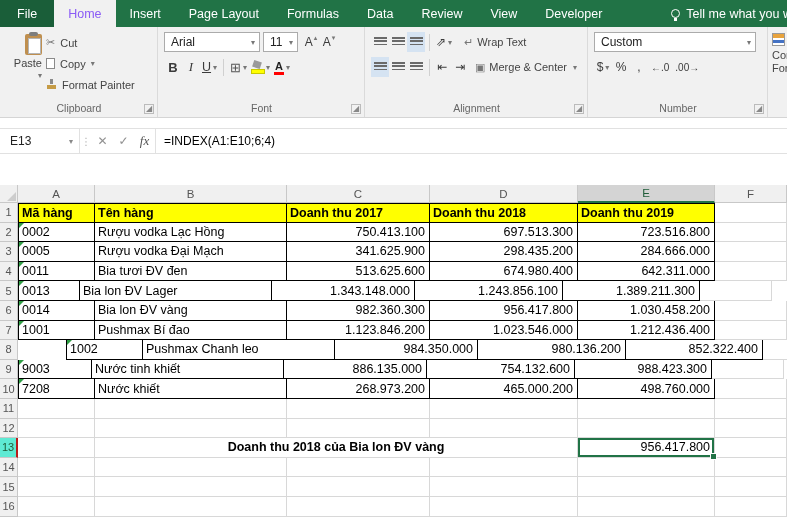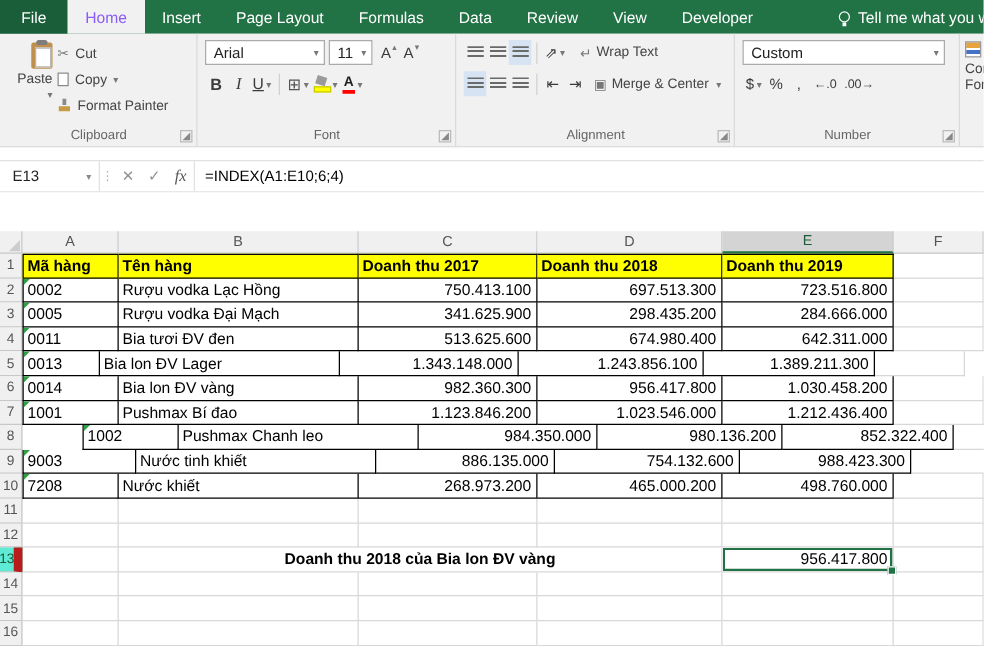--- a/index.html
+++ b/index.html
@@ -111,21 +111,21 @@
     border-bottom:1px solid #c8c8c8; position:relative; }
   .corner::after { content:''; position:absolute; right:1px; bottom:1px;
     border-left:9px solid transparent; border-bottom:9px solid #cdcdcd; }
   .ch { background:#f0f0f0; border-right:1px solid #c8c8c8; border-bottom:1px solid #c8c8c8;
     display:flex; align-items:center; justify-content:center; font-size:11.5px; color:#555; flex:0 0 auto; }
   .ch.sel { background:#d4d4d4; border-bottom:2px solid #217346; color:#1e5c38; }
   .grid-row { display:flex; height:19.6px; }
   .rh { width:18px; flex:0 0 18px; background:#f0f0f0; border-right:1px solid #c8c8c8;
     border-bottom:1px solid #c8c8c8; font-size:11px; color:#555;
     display:flex; align-items:center; justify-content:center; }
-  .rh.sel { background:#5eead4; border-right:7px solid #b91c1c; color:#1e5c38; }
+  .rh.sel { background:#5eead4; border-right:2px solid #b91c1c; color:#1e5c38; }
   .cell { border-right:1px solid #d8d8d8; border-bottom:1px solid #d8d8d8; font-size:12.5px;
     display:flex; align-items:center; padding:0 3px; white-space:nowrap; overflow:hidden;
     color:#000; flex:0 0 auto; }
   .cell.num { justify-content:flex-end; padding-right:4px; }
   .cell.yellow { background:#ffff00; font-weight:bold; border-top:1px solid #000;
     border-bottom:1px solid #000; border-right:1px solid #000; }
   .cell.boxed { border-right:1px solid #000; border-bottom:1px solid #000; }
   .cell.first { border-left:1px solid #000; }
   .cell.code { position:relative; }
   .cell.code::before { content:''; position:absolute; top:0; left:0;
@@ -397,21 +397,21 @@
         <div class="rh">8</div>
         <div class="cell boxed code first" style="width: 77px; margin-left: 48px;">1002</div>
         <div class="cell boxed" style="width: 192px;">Pushmax Chanh leo</div>
         <div class="cell boxed num" style="width: 143px;">984.350.000</div>
         <div class="cell boxed num" style="width: 148px;">980.136.200</div>
         <div class="cell boxed num" style="width: 137px;">852.322.400</div>
         <div class="cell" style="width: 72px;"></div>
       </div>
       <div class="grid-row">
         <div class="rh">9</div>
-        <div class="cell boxed code first" style="width: 91px;">9003</div>
+        <div class="cell boxed code first" style="width: 74px;">9003</div>
         <div class="cell boxed" style="width: 192px;">Nước tinh khiết</div>
         <div class="cell boxed num" style="width: 143px;">886.135.000</div>
         <div class="cell boxed num" style="width: 148px;">754.132.600</div>
         <div class="cell boxed num" style="width: 137px;">988.423.300</div>
         <div class="cell" style="width: 72px;"></div>
       </div>
       <div class="grid-row">
         <div class="rh">10</div>
         <div class="cell boxed code first" style="width: 77px;">7208</div>
         <div class="cell boxed" style="width: 192px;">Nước khiết</div>

